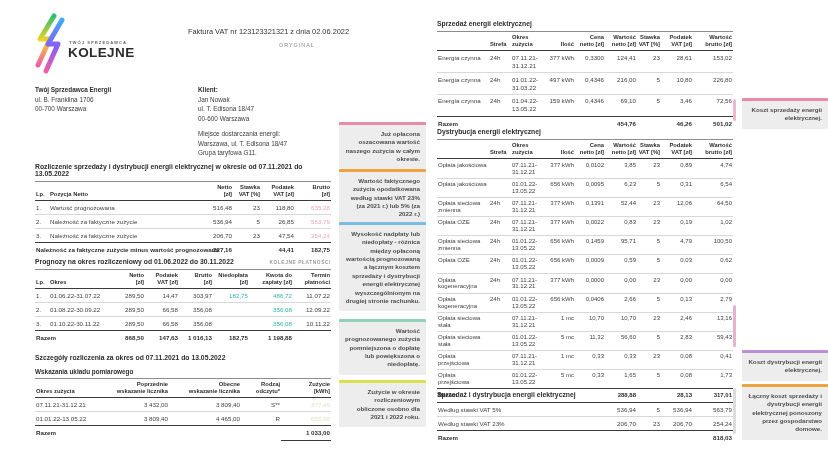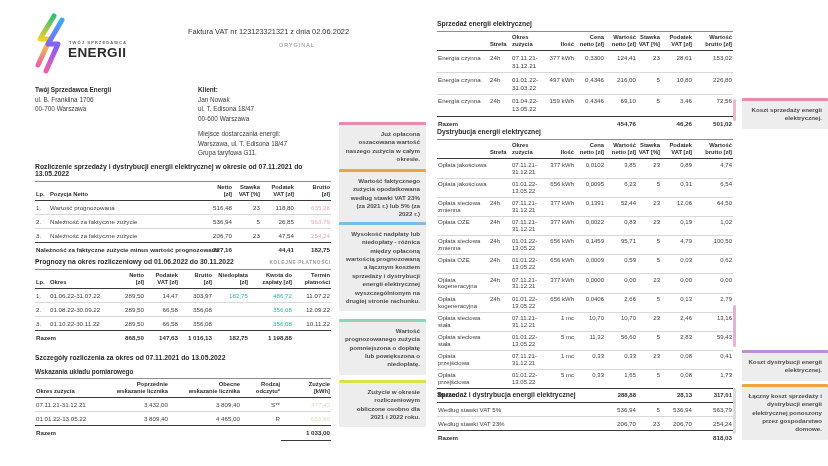--- a/index.html
+++ b/index.html
@@ -68,21 +68,21 @@
         <linearGradient id="g2" x1="0" y1="0" x2="0" y2="1">
           <stop offset="0" stop-color="#3fa9f5"></stop>
             <stop offset="0.55" stop-color="#8b5cf6"></stop>
             <stop offset="1" stop-color="#ee5fa7"></stop>
         </linearGradient>
       </defs>
       <path d="M21 3 L7 26 L17 26 L5 52" fill="none" stroke="url(#g1)" stroke-width="5" stroke-linejoin="round" stroke-linecap="round"></path>
       <path d="M29 7 L15 31 L25 31 L13 58" fill="none" stroke="url(#g2)" stroke-width="5" stroke-linejoin="round" stroke-linecap="round"></path>
     </svg>
     <div class="logo-sub">TWÓJ SPRZEDAWCA</div>
-    <div class="logo-main">ENERGII</div>
+    <div class="logo-main">KOLEJNE</div>
   </div>
 
   <div class="inv-title">Faktura VAT nr 123123321321  z dnia 02.06.2022</div>
   <div class="inv-orig">ORYGINAŁ</div>
 
   <div class="abs addr" style="left:35px;top:85px;width:150px">
     <div class="b">Twój Sprzedawca Energii</div>
     <div>ul. B. Franklina 1706</div>
     <div>00-700 Warszawa</div>
   </div>

